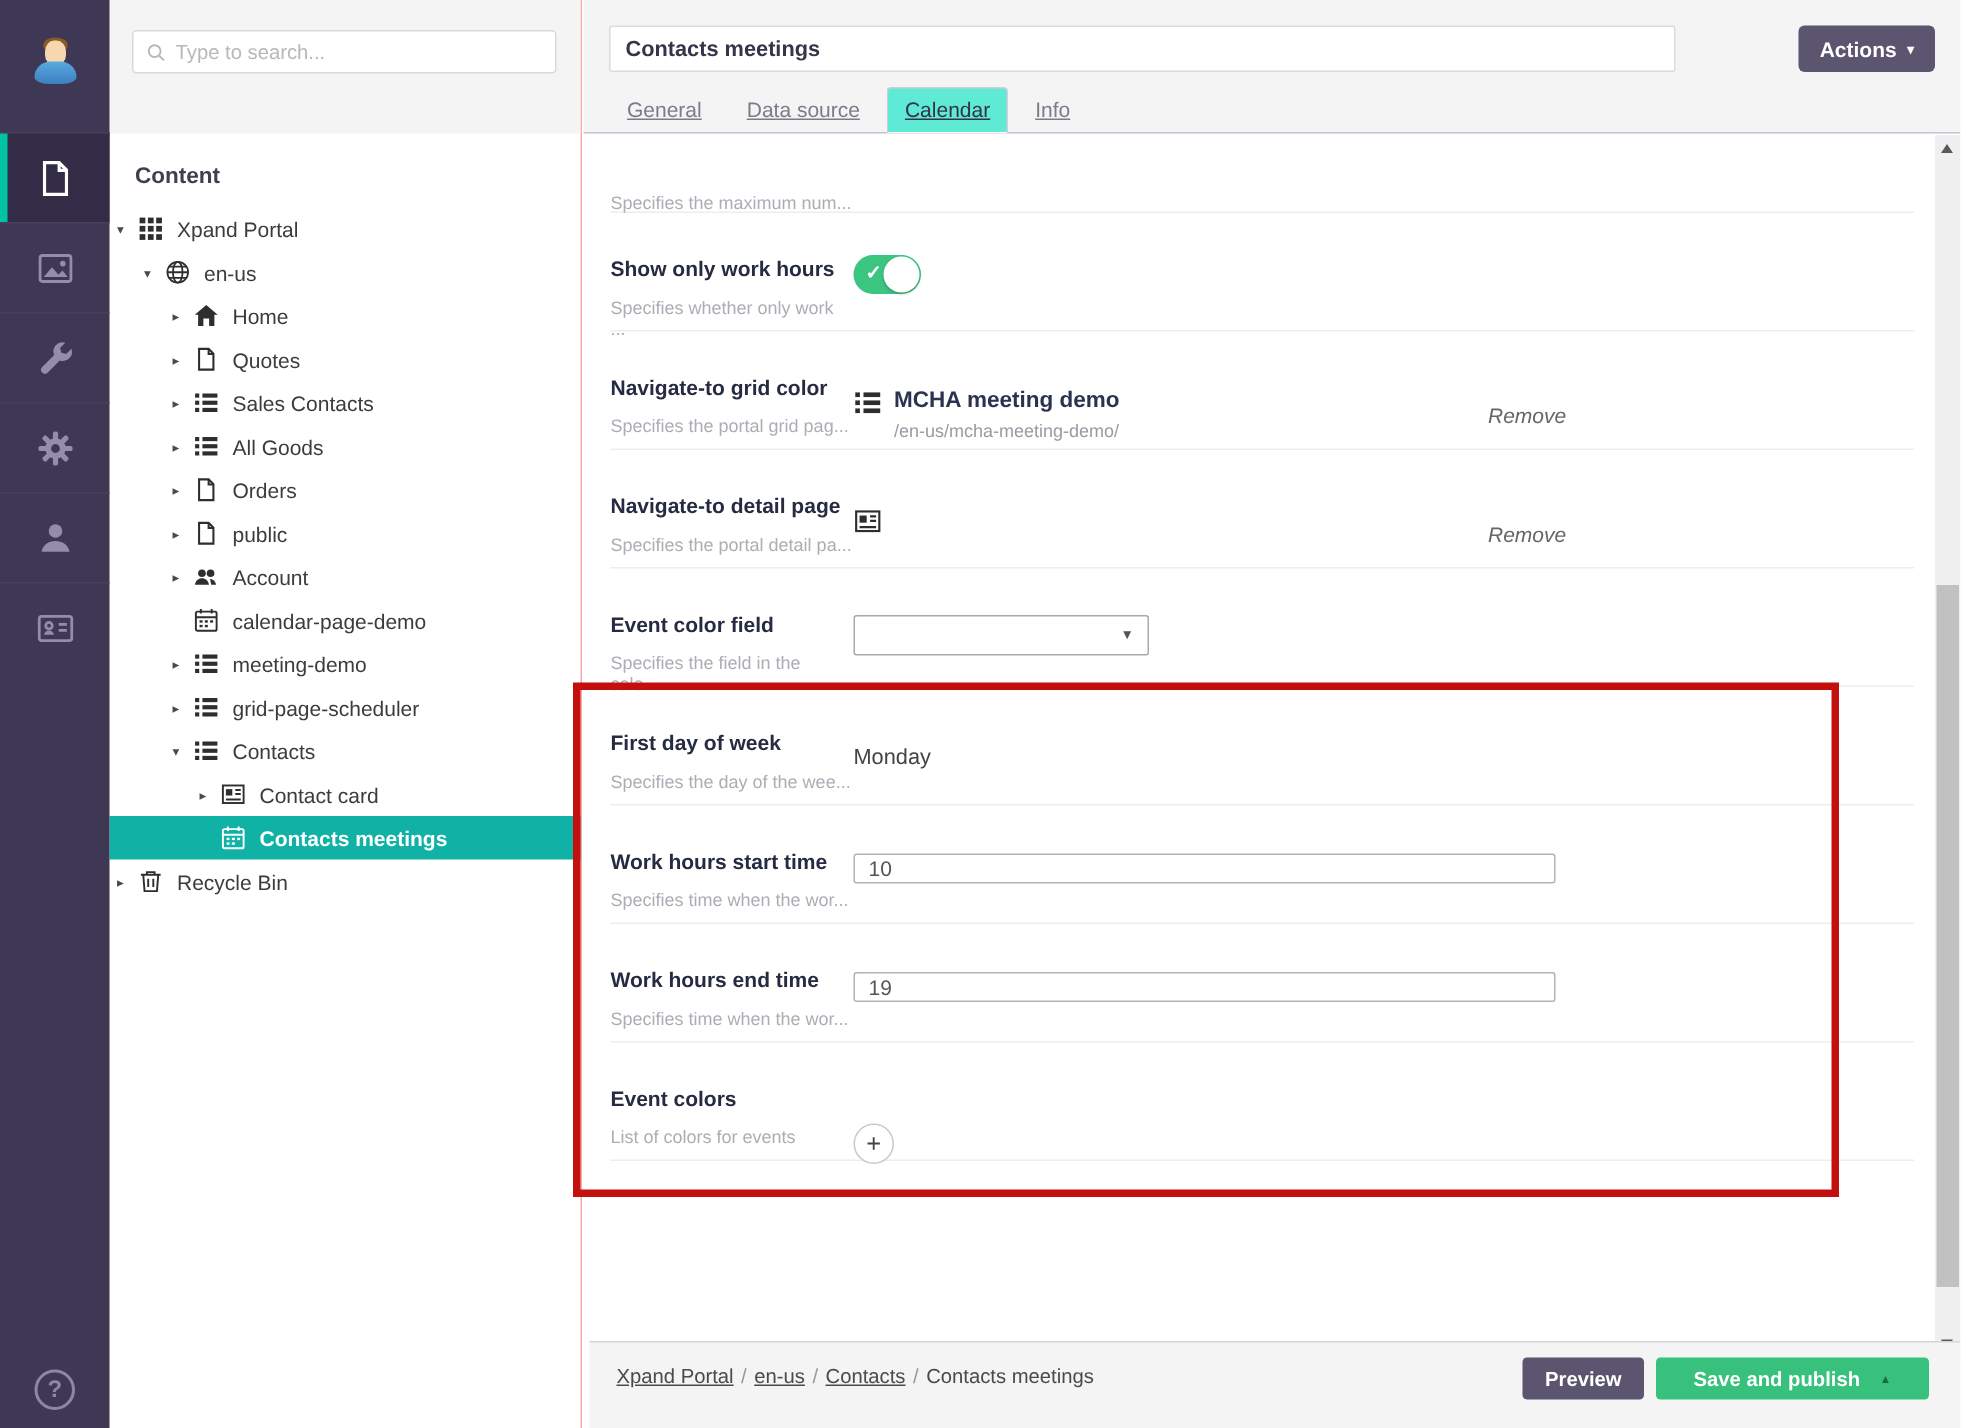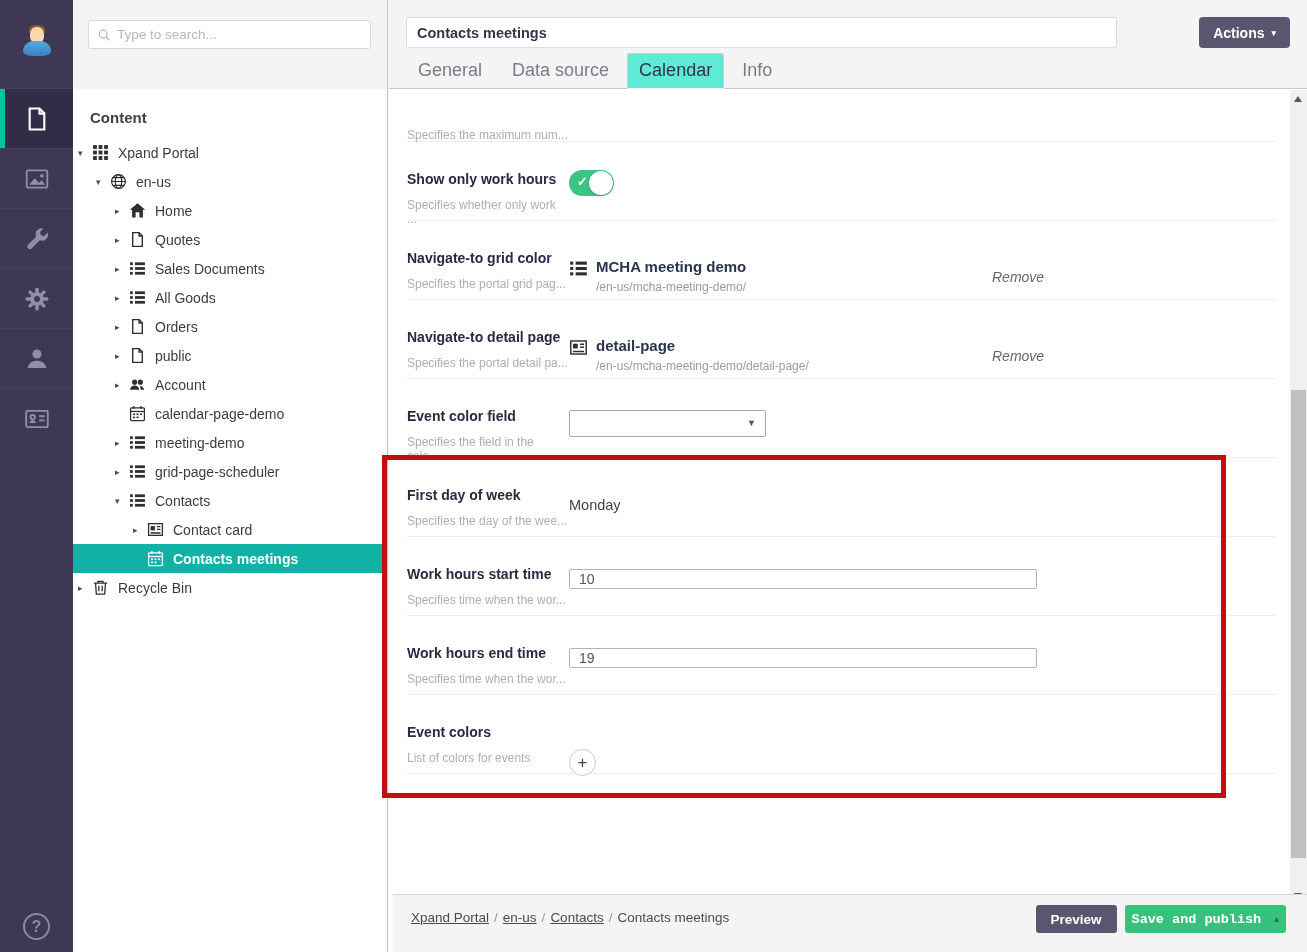--- a/index.html
+++ b/index.html
@@ -41,21 +41,21 @@
   .tree-row.selected { background:#10b2a6; color:#fff; font-weight:600; }
   .tree-row.selected .ticon { color:#fff; }
 
   
   .editor { position:absolute; left:389px; right:0; top:0; bottom:0; background:#fff; }
   .editor-head { position:absolute; left:0; right:0; top:0; height:89px; background:#f4f4f4; border-bottom:1px solid #c6c3d4; z-index:2; }
   .name-input { position:absolute; left:17px; top:17px; width:711px; height:31px; border:1px solid #dcdbe2; border-radius:2px; padding:0 10px; font-family:"Liberation Sans",sans-serif; font-size:14.5px; font-weight:600; color:#35354a; background:#fff; outline:none; }
   .actions-btn { position:absolute; right:17px; top:17px; height:31px; padding:0 14px; background:#5b5570; color:#fff; border:none; border-radius:4px; font-family:"Liberation Sans",sans-serif; font-size:14px; font-weight:700; cursor:pointer; display:flex; align-items:center; }
   .actions-btn .caret { font-size:9px; margin-left:7px; }
   .tabs { position:absolute; left:17px; bottom:-1px; display:flex; align-items:flex-end; }
-  .tab { padding:6px 11px 7px; margin-right:6px; font-size:18px; color:#7c7c88; cursor:pointer; border:1px solid transparent; }
+  .tab { padding:6px 11px 7px; margin-right:6px; font-size:14px; color:#7c7c88; cursor:pointer; border:1px solid transparent;text-decoration:underline; }
   .tab.active { background:#5eead4; color:#33334a; border:1px solid #cfccd9; border-bottom:1px solid #fff; border-radius:3px 3px 0 0; }
 
   
   .form { position:absolute; left:0; right:17px; top:90px; bottom:47px; background:#fff; padding:0 14px 0 18px; overflow:hidden; }
   .row { display:grid; grid-template-columns:162px 423px 1fr; height:79px; border-bottom:1px solid #ededed; padding-top:28px; }
   .row.partial { display:block; height:52px; }
   .f-label { font-size:14px; font-weight:700; color:#272b42; line-height:18px; }
   .f-help { font-size:12px; color:#aeadb5; margin-top:10px; line-height:14px; }
   .valcol { grid-column:2; }
   .valcol.wide { grid-column:2 / 4; }
@@ -81,21 +81,21 @@
 
   .add-btn { margin-top:26px; width:27px; height:27px; border-radius:50%; border:1px solid #c9c9c9; background:#fff; color:#444; font-size:17px; line-height:23px; cursor:pointer; font-family:"Liberation Sans",sans-serif; }
 
   
   .editor-foot { position:absolute; left:4px; right:0; bottom:0; height:58px; background:#f4f4f4; border-top:1px solid #d6d6d6; z-index:3; }
   .breadcrumb { position:absolute; left:18px; top:15px; font-size:13.5px; color:#4a4a4a; }
   .breadcrumb .bc-link { text-decoration:underline; cursor:pointer; }
   .breadcrumb .bc-sep { color:#999; margin:0 5px; }
   .foot-buttons { position:absolute; right:21px; top:10px; display:flex; }
   .preview-btn { height:28px; padding:0 15px; background:#5b5570; color:#fff; border:none; border-radius:3px; font-family:"Liberation Sans",sans-serif; font-size:13.5px; font-weight:700; cursor:pointer; margin-right:8px; }
-  .save-btn { height:28px; padding:0 7px; background:#38c17d; color:#fff; border:none; border-radius:3px; font-family:Liberation Mono, monospace; font-size:13.5px; font-weight:700; cursor:pointer; display:flex; align-items:center; }
+  .save-btn { height:28px; padding:0 25px; background:#38c17d; color:#fff; border:none; border-radius:3px; font-family:Liberation Sans, sans-serif; font-size:13.5px; font-weight:700; cursor:pointer; display:flex; align-items:center; }
   .save-btn .scaret { font-size:8px; margin-left:13px; color:rgba(0,0,0,.45); }
 
   
   .scrollbar { position:absolute; right:0; top:90px; width:17px; height:815px; background:#f0f0f0; z-index:2; }
   .sb-arrow { position:absolute; left:4px; width:0; height:0; border-left:4.5px solid transparent; border-right:4.5px solid transparent; }
   .sb-up { top:6px; border-bottom:6px solid #5a5a5a; }
   .sb-down { bottom:6px; border-top:6px solid #5a5a5a; }
   .sb-thumb { position:absolute; left:1px; top:300px; width:15px; height:468px; background:#c1c1c1; cursor:pointer; }
 
   
@@ -241,21 +241,21 @@
           <span class="ticon">
             <svg viewBox="0 0 16 16" fill="currentColor">
               <rect x="1" y="2.2" width="2.6" height="2.6"></rect>
               <rect x="5.6" y="2.2" width="9.4" height="2.6"></rect>
               <rect x="1" y="6.7" width="2.6" height="2.6"></rect>
               <rect x="5.6" y="6.7" width="9.4" height="2.6"></rect>
               <rect x="1" y="11.2" width="2.6" height="2.6"></rect>
               <rect x="5.6" y="11.2" width="9.4" height="2.6"></rect>
             </svg>
           </span>
-          <span>Sales Documents</span>
+          <span>Sales Contacts</span>
         </div>
         <div class="tree-row lv2">
           <span class="caret">▸</span>
           <span class="ticon">
             <svg viewBox="0 0 16 16" fill="currentColor">
               <rect x="1" y="2.2" width="2.6" height="2.6"></rect>
               <rect x="5.6" y="2.2" width="9.4" height="2.6"></rect>
               <rect x="1" y="6.7" width="2.6" height="2.6"></rect>
               <rect x="5.6" y="6.7" width="9.4" height="2.6"></rect>
               <rect x="1" y="11.2" width="2.6" height="2.6"></rect>
@@ -464,24 +464,20 @@
           <div class="f-label">Navigate-to detail page</div>
           <div class="f-help">Specifies the portal detail pa...</div>
         </div>
         <div class="valcol">
           <div class="picker">
             <span class="picon"><svg viewBox="0 0 16 16" fill="none" stroke="currentColor" stroke-width="1.2">
                   <rect x="1.5" y="2.5" width="13" height="11"></rect>
                   <rect x="3.4" y="4.8" width="4" height="4" fill="currentColor" stroke="none"></rect>
                   <path d="M9.3 5.3h3.4M9.3 7.8h3.4M3.4 11.3h9.3"></path>
                 </svg></span>
-            <div>
-              <div class="picker-title">detail-page</div>
-              <div class="picker-path">/en-us/mcha-meeting-demo/detail-page/</div>
-            </div>
           </div>
         </div>
         <div class="rmcol">
           <span class="remove-link">Remove</span>
         </div>
       </div>
 
       <div class="row">
         <div>
           <div class="f-label">Event color field</div>

